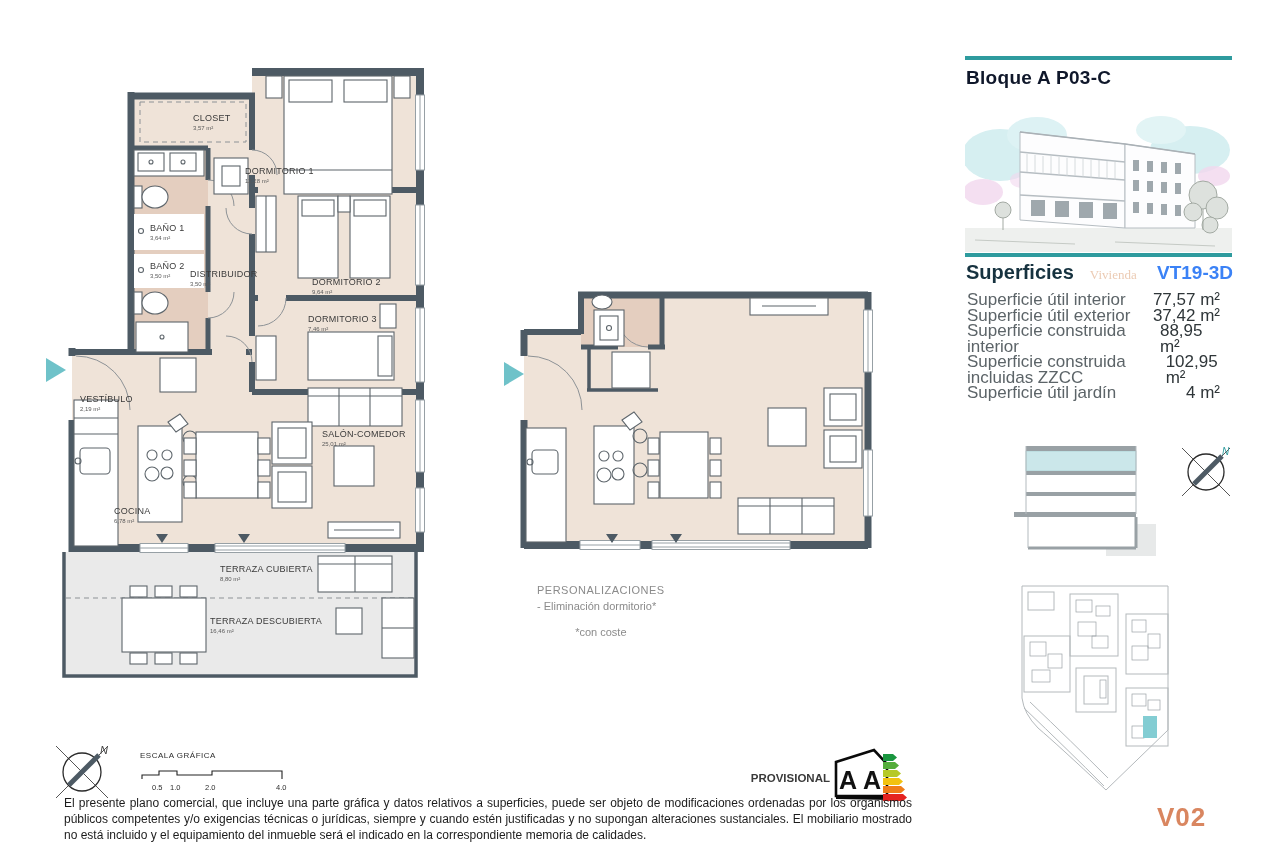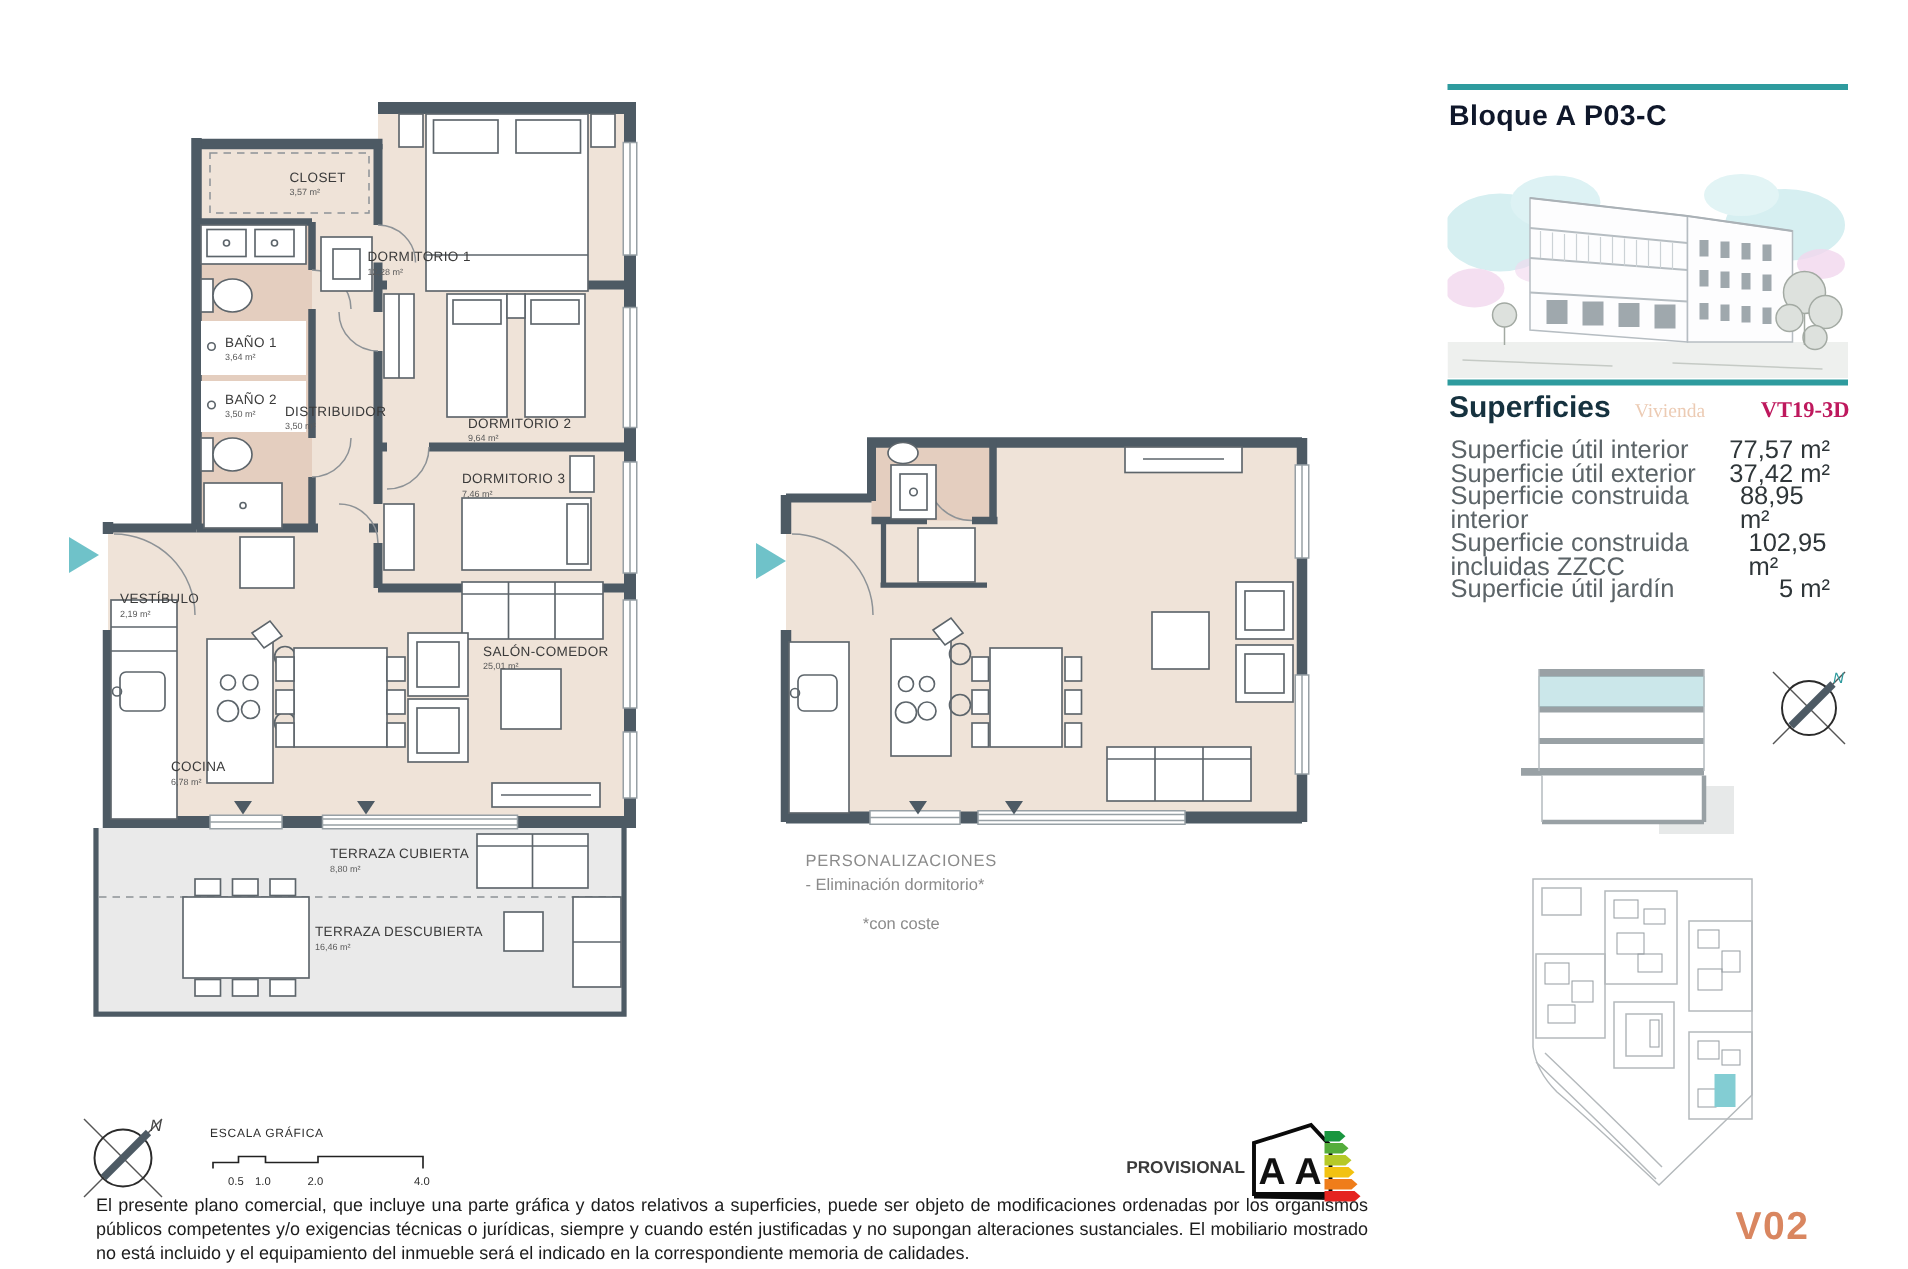--- a/index.html
+++ b/index.html
@@ -17,21 +17,21 @@
   .win{fill:#fff;stroke:#97a0a5;stroke-width:1;}
   .winline{stroke:#97a0a5;stroke-width:1;}
   .roomname{font-size:9px;fill:#3a3a3a;letter-spacing:.25px;}
   .roomarea{font-size:6px;fill:#5a5a5a;}
   .sketch{stroke:#b6bdc2;fill:#fdfdfe;stroke-width:1;}
   
   .accent{background:#2E9B9E;width:267px;height:4px;}
   .block-title{font-size:19px;font-weight:bold;color:#0f172a;letter-spacing:.3px;}
   .sup-title{font-size:20px;font-weight:bold;color:#16323F;}
   .sup-sub{font-size:13px;color:#ECCBB4;margin-left:16px;font-family:Liberation Serif, serif;}
-  .sup-code{font-size:15px;font-weight:bold;color:#be185d;margin-left:auto;font-family:Liberation Serif, serif;}
+  .sup-code{font-size:19px;font-weight:bold;color:#3b82f6;margin-left:auto;}
   .sup-row{display:flex;align-items:baseline;width:267px;}
   .tbl{width:253px;}
   .tbl-row{display:flex;justify-content:space-between;font-size:17px;line-height:15.5px;}
   .tbl-label{color:#5C6468;}
   .tbl-value{color:#2F3639;}
   .pers{color:#8b8b8b;font-size:11px;line-height:16px;}
   .pers .t{letter-spacing:.5px;}
   .pers .note{margin-top:10px;display:block;text-align:center;}
   .disclaimer{font-size:12px;color:#1c1c1c;width:848px;text-align:justify;line-height:1.32;}
   .version{font-size:26px;font-weight:bold;color:#D98660;letter-spacing:1px;}
@@ -340,21 +340,21 @@
         <polygon points="49,6 59,6 63,9.5 59,13 49,13" fill="#19963F"></polygon>
         <polygon points="49,14 61,14 65,17.5 61,21 49,21" fill="#54AD3B"></polygon>
         <polygon points="49,22 63,22 67,25.5 63,29 49,29" fill="#B6C928"></polygon>
         <polygon points="49,30 65,30 69,33.5 65,37 49,37" fill="#F2C211"></polygon>
         <polygon points="49,38 67,38 71,41.5 67,45 49,45" fill="#EF7D1A"></polygon>
         <polygon points="49,46 69,46 73,49.5 69,53 49,53" fill="#E52320"></polygon>
       </g>
     </g>
   </svg>
 
-  <div class="abs pers" style="left:537px;top:566px">
+  <div class="abs pers" style="left:537px;top:582px">
     <div class="t">PERSONALIZACIONES</div>
     <div>- Eliminación dormitorio*</div>
     <span class="note">*con coste</span>
   </div>
 
   <div class="abs disclaimer" style="left:64px;top:796px">El presente plano comercial, que incluye una parte gráfica y datos relativos a superficies, puede ser objeto de modificaciones ordenadas por los organismos públicos competentes y/o exigencias técnicas o jurídicas, siempre y cuando estén justificadas y no supongan alteraciones sustanciales. El mobiliario mostrado no está incluido y el equipamiento del inmueble será el indicado en la correspondiente memoria de calidades.</div>
 
   <div class="abs accent" style="left:965px;top:56px"></div>
 
   <div class="abs block-title" style="left:966px;top:67px">Bloque A P03-C</div>
@@ -439,21 +439,21 @@
     <div class="tbl-row">
       <span class="tbl-label">Superficie construida interior</span>
       <span class="tbl-value">88,95 m²</span>
     </div>
     <div class="tbl-row">
       <span class="tbl-label">Superficie construida incluidas ZZCC</span>
       <span class="tbl-value">102,95 m²</span>
     </div>
     <div class="tbl-row">
       <span class="tbl-label">Superficie útil jardín</span>
-      <span class="tbl-value">5 m²</span>
+      <span class="tbl-value">4 m²</span>
     </div>
   </div>
 
   <svg class="abs" style="left:1014px;top:444px" width="145" height="112" viewBox="0 0 145 112">
     <rect x="0" y="68" width="14" height="5" fill="#99A1A5"></rect>
     <rect x="12" y="7" width="110" height="20" fill="#CBE7EA" stroke="#9FC9CD" stroke-width="0.6"></rect>
     <rect x="12" y="2" width="110" height="5" fill="#99A1A5"></rect>
     <rect x="12" y="27" width="110" height="4" fill="#99A1A5"></rect>
     <rect x="12" y="48" width="110" height="4" fill="#99A1A5"></rect>
     <rect x="0" y="68" width="122" height="5" fill="#99A1A5"></rect>

